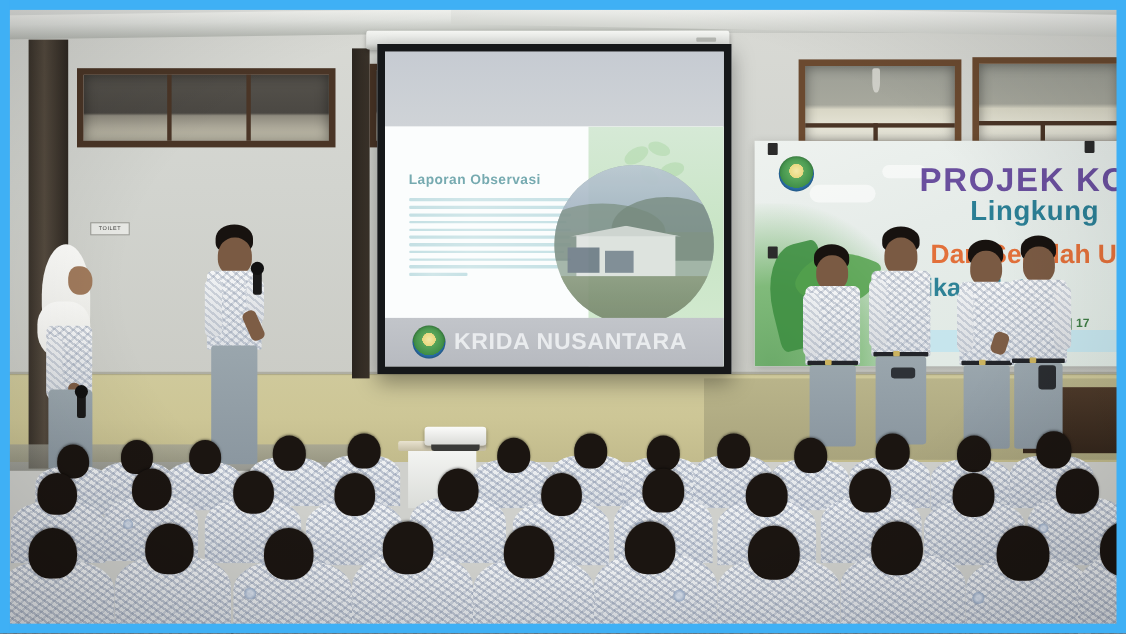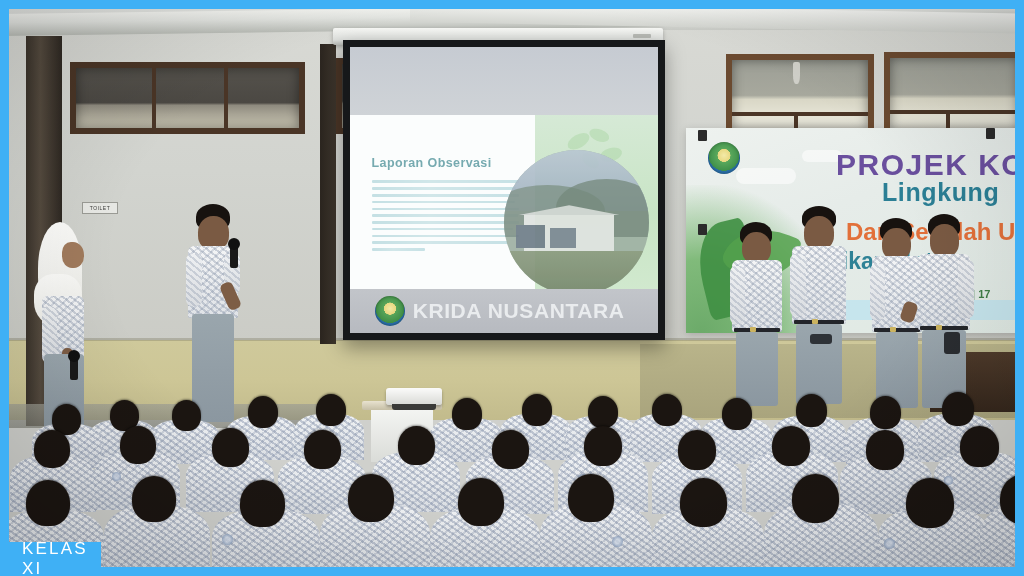--- a/index.html
+++ b/index.html
@@ -422,18 +422,15 @@
     <div class="aud-head" style="left:1000px;top:474px;width:48px;height:50px;"></div>
   </div>
 
   <div class="vignette"></div>
 
   <div class="frame">
     <div class="frame-edge f-top"></div>
     <div class="frame-edge f-bottom"></div>
     <div class="frame-edge f-left"></div>
     <div class="frame-edge f-right"></div>
-    <div class="kelas-tab">
-      <span>KELAS XI</span>
-    </div>
   </div>
 
 </div>
 
 </body></html>

